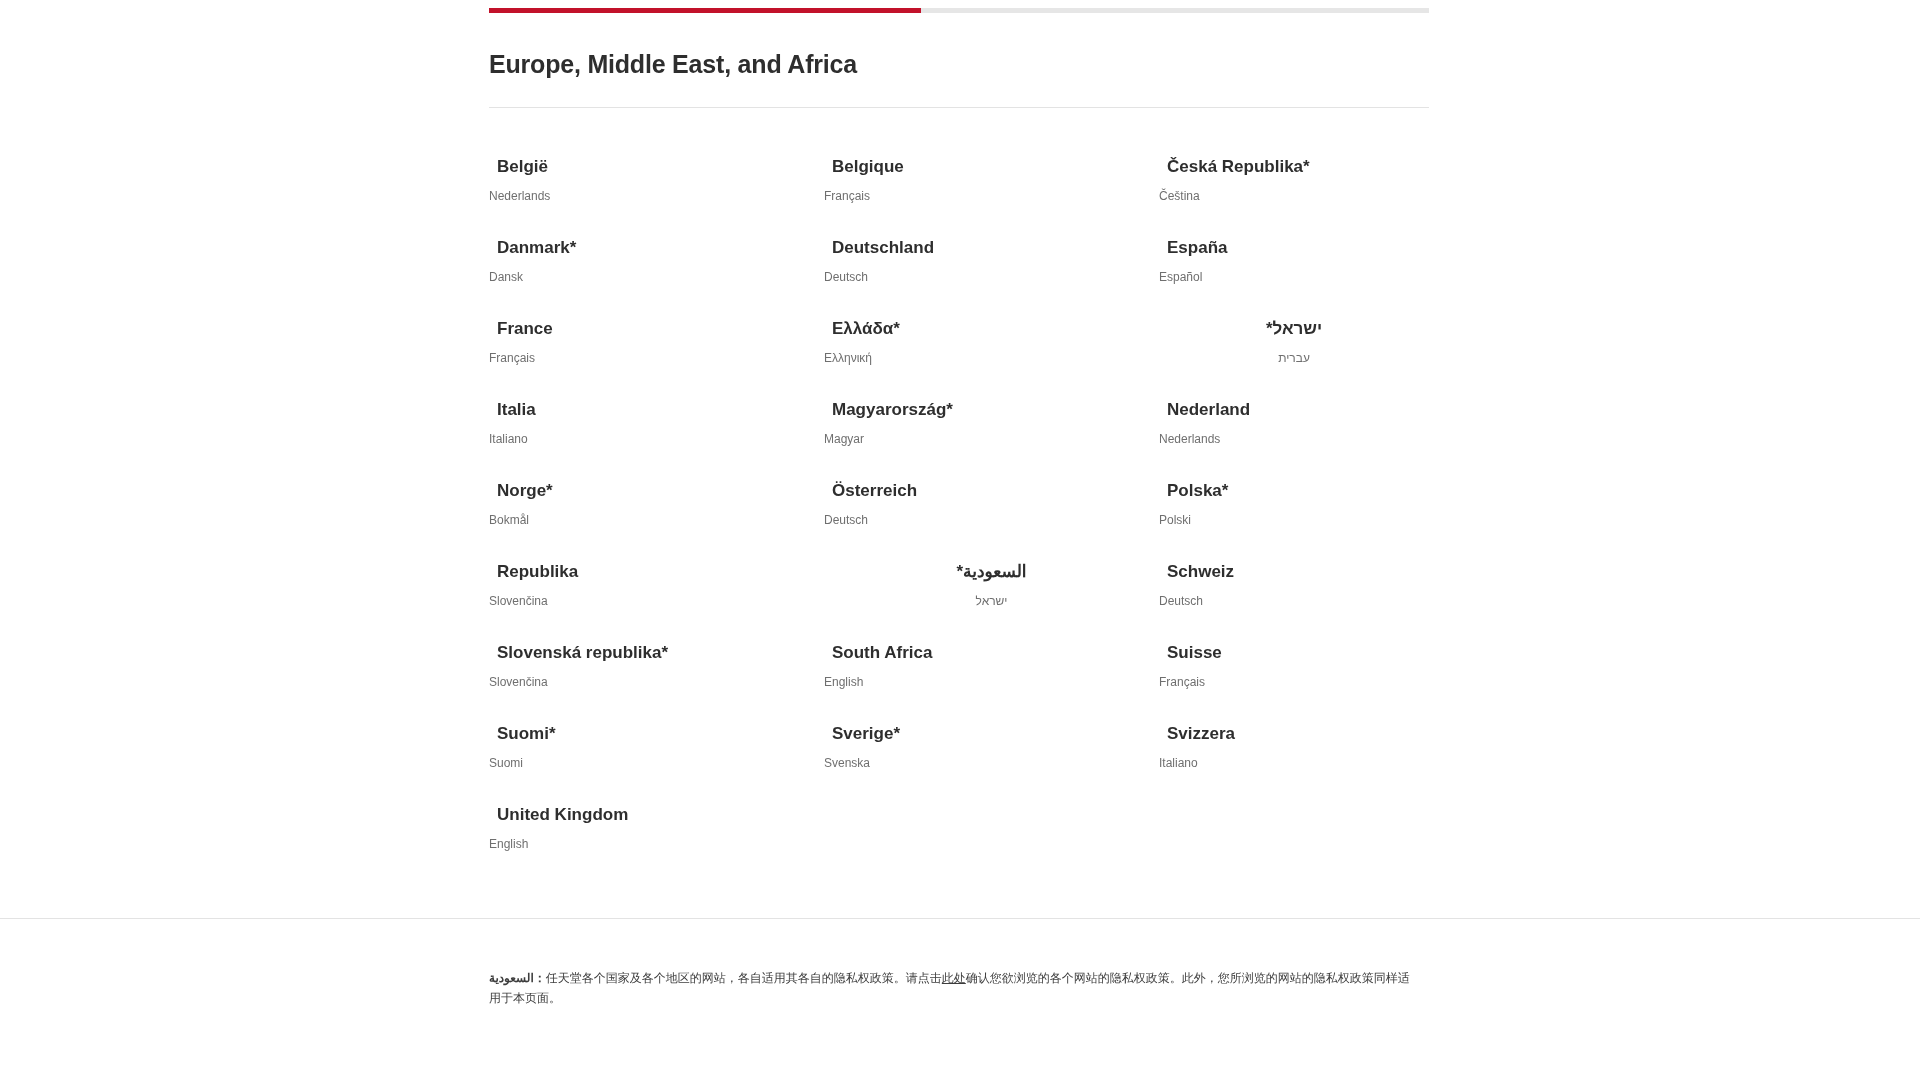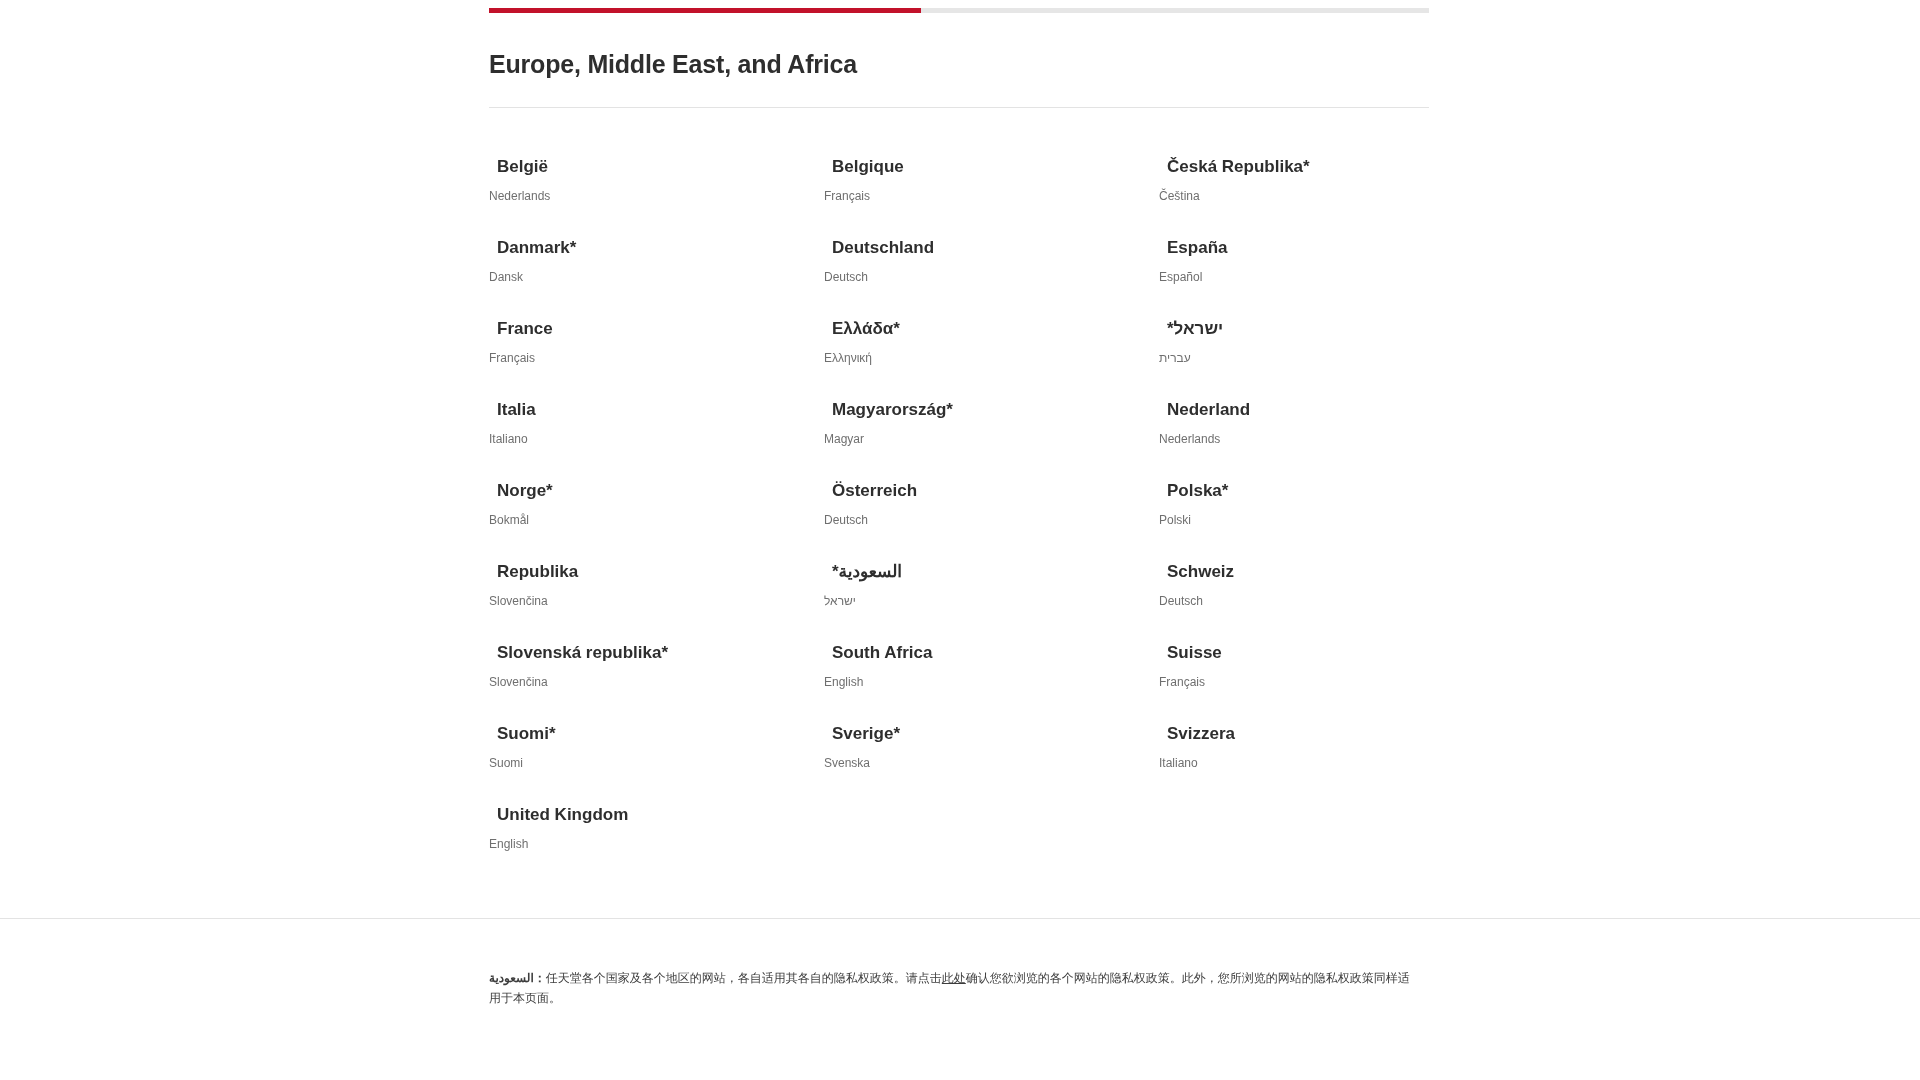--- a/index.html
+++ b/index.html
@@ -93,21 +93,21 @@
     display: block;
     font-size: 12px;
     font-weight: 400;
     color: #6f6f6f;
     line-height: 20px;
     margin-top: 5px;
     cursor: pointer;
     text-decoration: none;
   }
 
-  .rtl { direction: rtl; text-align: left; unicode-bidi: isolate; }
+  .rtl { direction: rtl; text-align: center; unicode-bidi: isolate; }
 
   
   .footer-rule {
     position: absolute;
     left: 0;
     top: 918px;
     width: 1920px;
     border-top: 1px solid #e3e3e3;
   }
 

